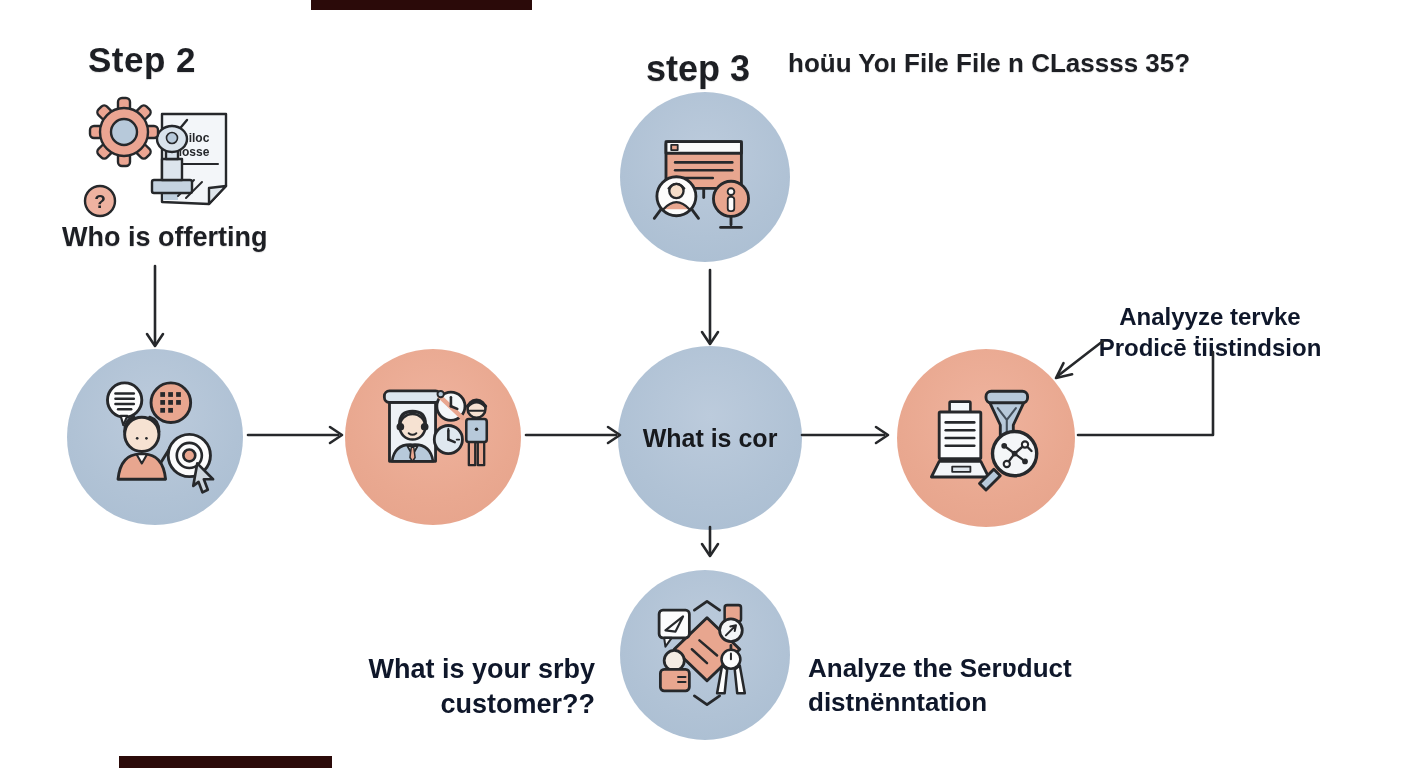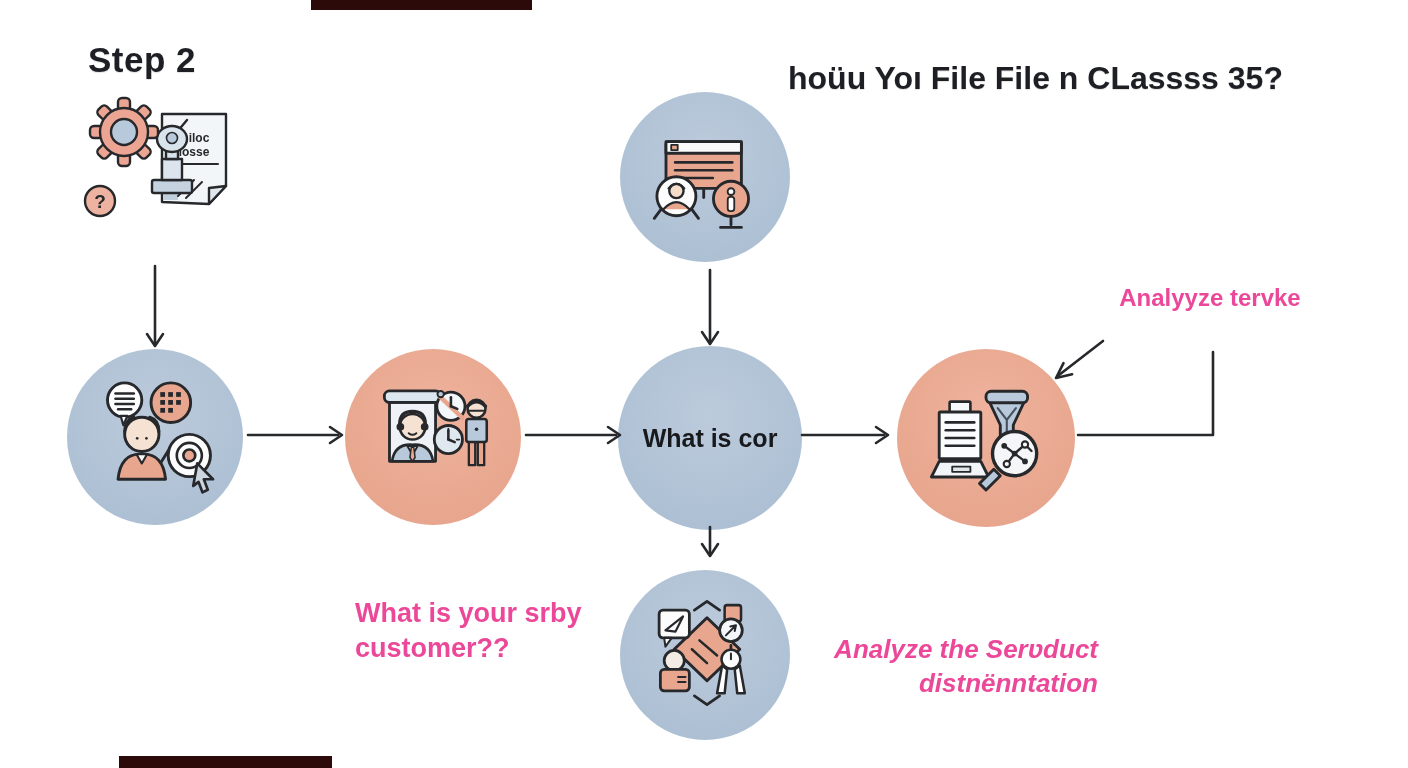--- a/index.html
+++ b/index.html
@@ -2,50 +2,52 @@
 <html><head>
 <meta charset="utf-8">
 <style>
   html,body{margin:0;padding:0;background:#ffffff;}
   #stage{position:relative;width:1408px;height:768px;background:#ffffff;overflow:hidden;
          font-family:"Liberation Sans","DejaVu Sans",sans-serif;color:#1e2126;}
   .bar{position:absolute;background:#2b0a09;}
   .heading{position:absolute;font-weight:700;color:#1d1f24;text-shadow:0 1px 1px rgba(0,0,0,.12);}
   #step2-title{left:88px;top:40px;font-size:35px;letter-spacing:.5px;}
   #step3-title{left:646px;top:48px;font-size:36px;}
-  #main-title{left:788px;top:60px;font-size:32px;white-space:nowrap;}
+  #main-title{left:788px;top:48px;font-size:26px;white-space:nowrap;}
   #step2-caption{left:62px;top:222px;font-size:27px;font-weight:700;}
   .circle{position:absolute;border-radius:50%;z-index:1;}
   .blue{background:radial-gradient(circle at 50% 38%, #bccbdc 0%, #b0c2d5 60%, #a9bdd1 100%);}
   .salmon{background:radial-gradient(circle at 50% 38%, #efb39e 0%, #e9a890 60%, #e5a28a 100%);}
   #node-offering{left:67px;top:349px;width:176px;height:176px;}
   #node-research{left:345px;top:349px;width:176px;height:176px;}
   #node-step3{left:620px;top:92px;width:170px;height:170px;}
   #node-core{left:618px;top:346px;width:184px;height:184px;display:flex;align-items:center;justify-content:center;text-align:right;}
   #node-analysis{left:897px;top:349px;width:178px;height:178px;}
   #node-engagement{left:620px;top:570px;width:170px;height:170px;}
   #node-core .txt{font-size:25px;font-weight:700;line-height:1.3;color:#17191d;}
-  .label{position:absolute;z-index:2;font-weight:700;color:#ec4899;line-height:1.3;}
+  .label{position:absolute;z-index:2;font-weight:700;color:#0f172a;line-height:1.3;margin-top:19px;}
   #label-analyze-service{left:1075px;top:282px;width:270px;text-align:center;font-size:24px;}
-  #label-customer-question{left:355px;top:596px;width:240px;text-align:left;font-size:27px;}
-  #label-analyze-product{left:808px;top:633px;width:290px;text-align:right;font-size:26px;font-weight:600;font-style:italic;}
+  #label-customer-question{left:355px;top:633px;width:240px;text-align:right;font-size:27px;}
+  #label-analyze-product{left:808px;top:633px;width:290px;text-align:left;font-size:26px;font-weight:600;}
   #connectors{position:absolute;left:0;top:0;z-index:3;pointer-events:none;}
   .icon-wrap{position:absolute;}
   svg{display:block;}
 </style>
 </head>
 <body>
 
 <div id="stage">
 
   <div class="bar" style="left:311px;top:0;width:221px;height:10px;"></div>
   <div class="bar" style="left:119px;top:756px;width:213px;height:12px;"></div>
 
   <div class="heading" id="step2-title">Step 2</div>
+  <div class="heading" id="step3-title">step 3</div>
   <div class="heading" id="main-title">hoüu Yoı File File n CLassss 35?</div>
+  <div class="heading" id="step2-caption">Who is offerting</div>
 
   <div class="icon-wrap" style="left:78px;top:88px;width:160px;height:132px;">
     <svg width="160" height="132" viewBox="0 0 160 132">
       <g stroke="#26282b" stroke-width="2.4" stroke-linecap="round" stroke-linejoin="round">
 
         <g>
           <path d="M84 26 H148 V98 L131 116 L84 114 Z" fill="#f3f6f9"></path>
           <path d="M131 116 L131 100 L148 98 Z" fill="#dfe6ec"></path>
           <rect x="85" y="72" width="15" height="40" fill="#bfcfdd" stroke="none"></rect>
           <path d="M94 38 l5 6 l10 -12" fill="none"></path>
@@ -296,20 +298,21 @@
             <circle cx="69" cy="55" r="7.5" fill="#fdfdfd" stroke-width="2"></circle>
             <line x1="69" y1="55" x2="69" y2="50.5" stroke-width="1.6"></line>
           </g>
         </g>
       </svg>
     </div>
   </div>
 
   <div class="label" id="label-analyze-service">
     <div>Analyyze tervke</div>
+    <div>Prodicē ṫiistindsion</div>
   </div>
 
   <div class="label" id="label-customer-question">
     <div>What is your srby</div>
     <div>customer??</div>
   </div>
 
   <div class="label" id="label-analyze-product">
     <div>Analyze the Serʋduct</div>
     <div>distnënntation</div>

